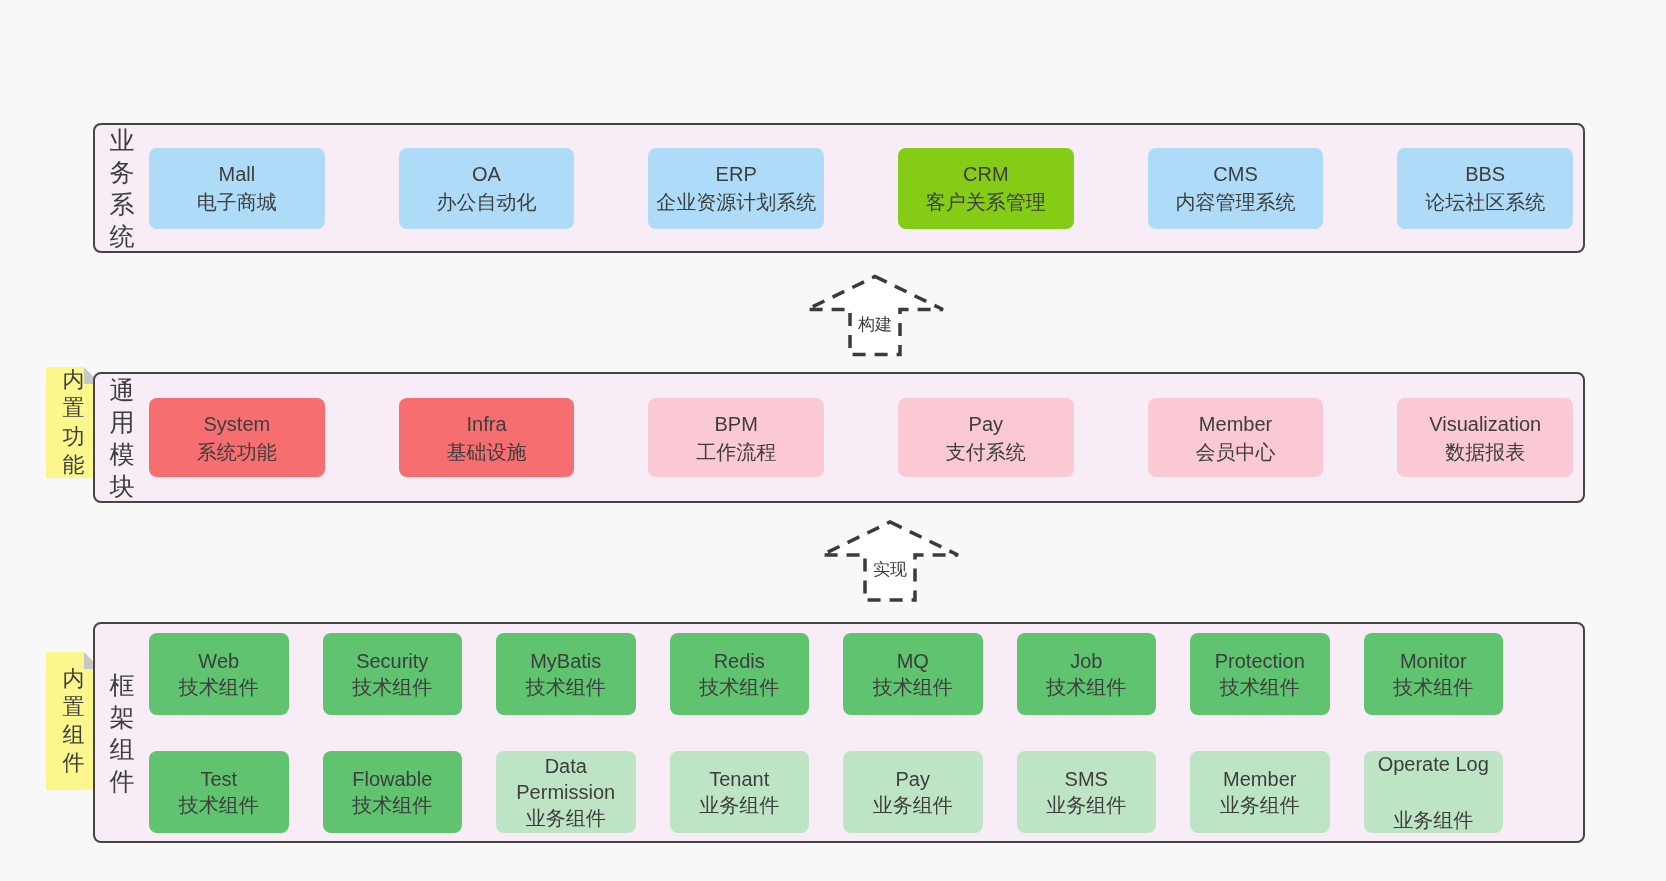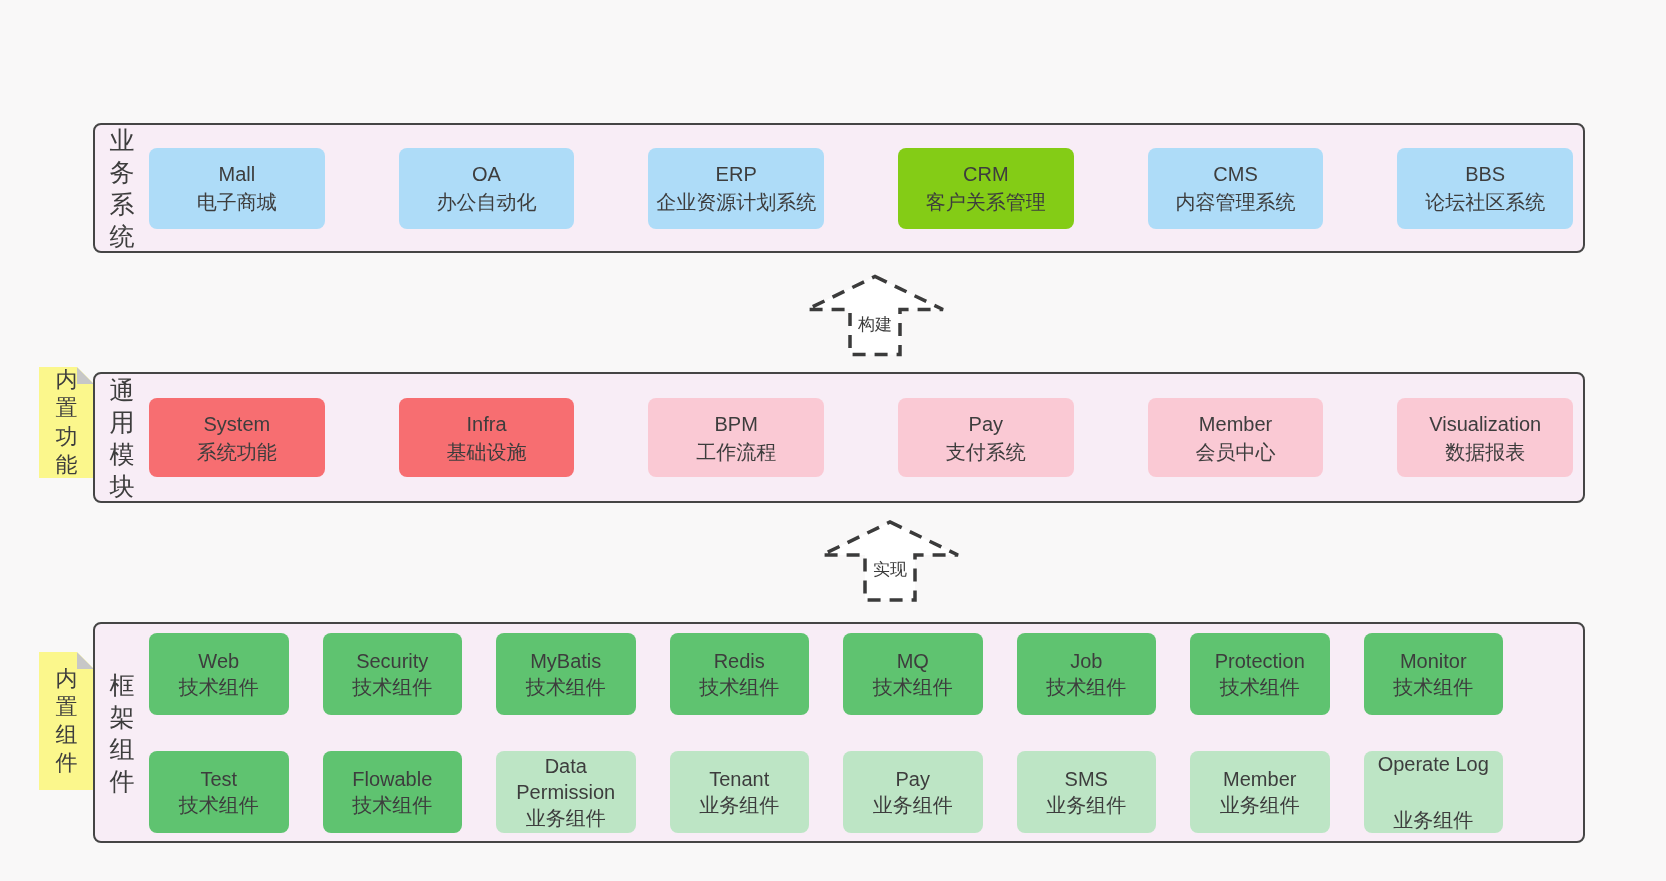--- a/index.html
+++ b/index.html
@@ -30,21 +30,21 @@
   .box{flex:1;height:81px;border-radius:8px;display:flex;flex-direction:column;
        align-items:center;justify-content:center;color:var(--text);font-size:20px;
        line-height:1.4;text-align:center;}
   .layer-2 .box{height:79px;}
 
   .grid{flex:1;display:flex;flex-direction:column;justify-content:center;gap:36px;
         padding:0 80px 0 0;}
   .grid .boxes-row{flex:none;gap:34px;padding:0;}
   .grid .box{height:82px;line-height:1.3;}
 
-  .sticky{position:absolute;left:39px;width:55px;background:var(--sticky-bg);
+  .sticky{position:absolute;left:46px;width:55px;background:var(--sticky-bg);
           display:flex;align-items:center;justify-content:center;font-size:22px;
           color:var(--text);z-index:1;
           clip-path:polygon(0 0,calc(100% - 17px) 0,100% 17px,100% 100%,0 100%);}
   .sticky-2{top:367px;height:111px;}
   .sticky-3{top:652px;height:138px;}
   .fold{position:absolute;top:0;right:0;width:17px;height:17px;background:var(--fold);
         clip-path:polygon(0 0,100% 100%,0 100%);}
 
   .arrow{position:absolute;width:140px;z-index:1;}
   .arrow-1{left:805px;top:274px;height:83px;}

